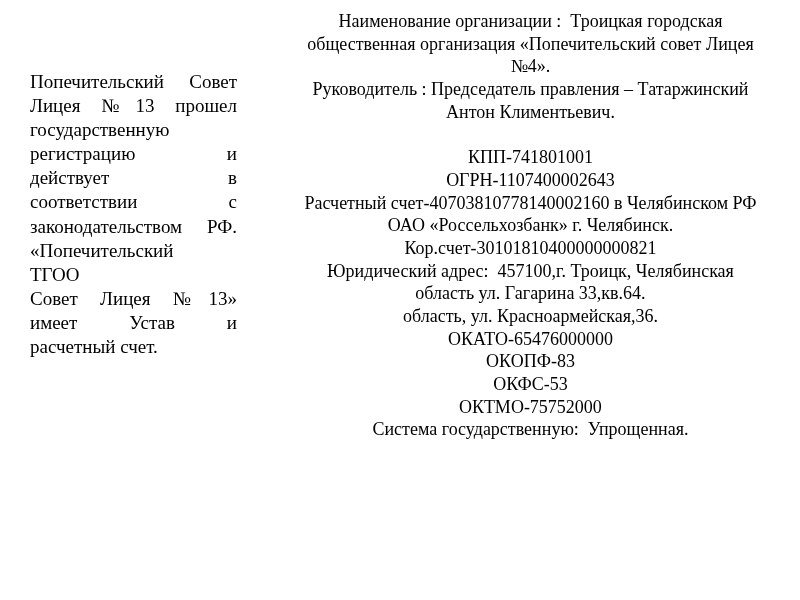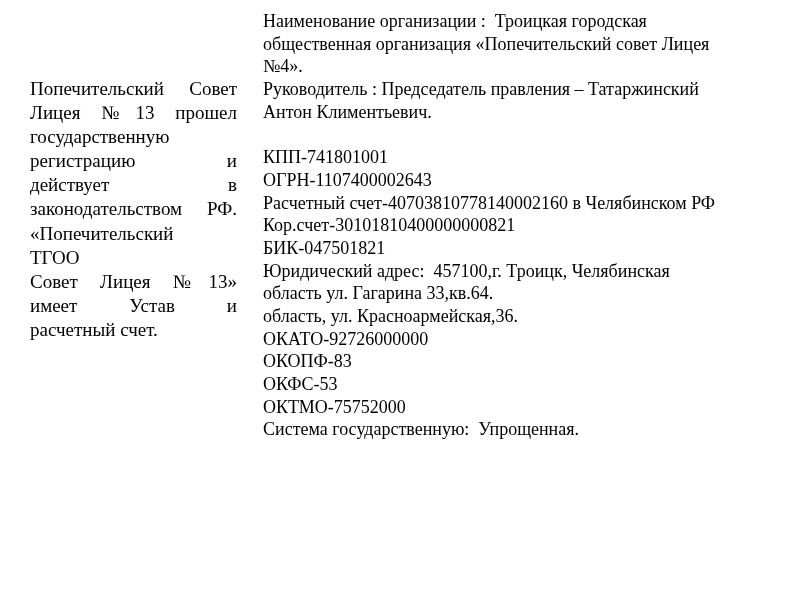--- a/index.html
+++ b/index.html
@@ -14,21 +14,20 @@
     background: #ffffff;
     overflow: hidden;
     font-family: "Liberation Serif", "DejaVu Serif", serif;
     color: #000000;
   }
   .left-col {
     position: absolute;
     left: 30px;
     top: 70px;
     width: 207px;
-    margin-top: 7px;
   }
   .left-col .lline {
     font-size: 19px;
     line-height: 24.1px;
     height: 24.1px;
     text-align: justify;
     text-align-last: justify;
     overflow: visible;
   }
   .left-col .lline.last-line {
@@ -38,57 +37,58 @@
     position: absolute;
     left: 263px;
     top: 10px;
     width: 535px;
   }
   .right-col .rline {
     font-size: 18px;
     line-height: 22.7px;
     height: 22.7px;
     white-space: pre;
-    text-align: left;
+    text-align: center;
   }
 </style>
 </head>
 <body>
 
 <div class="slide">
 
   <div class="left-col">
     <div class="lline">Попечительский Совет</div>
     <div class="lline">Лицея №13 прошел</div>
     <div class="lline">государственную</div>
     <div class="lline">регистрацию и</div>
     <div class="lline">действует в</div>
+    <div class="lline">соответствии с</div>
     <div class="lline">законодательством РФ.</div>
     <div class="lline">«Попечительский</div>
     <div class="lline">ТГОО</div>
     <div class="lline">Совет Лицея №13»</div>
     <div class="lline">имеет Устав и</div>
     <div class="lline last-line">расчетный счет.</div>
   </div>
 
   <div class="right-col">
     <div class="rline">Наименование организации :  Троицкая городская</div>
     <div class="rline">общественная организация «Попечительский совет Лицея</div>
     <div class="rline">№4».</div>
     <div class="rline">Руководитель : Председатель правления – Татаржинский</div>
     <div class="rline">Антон Климентьевич.</div>
     <div class="rline"></div>
     <div class="rline">КПП-741801001</div>
     <div class="rline">ОГРН-1107400002643</div>
     <div class="rline">Расчетный счет-40703810778140002160 в Челябинском РФ</div>
+    <div class="rline">ОАО «Россельхозбанк» г. Челябинск.</div>
     <div class="rline">Кор.счет-30101810400000000821</div>
-    <div class="rline">БИК-047501821</div>
     <div class="rline">Юридический адрес:  457100,г. Троицк, Челябинская</div>
     <div class="rline">область ул. Гагарина 33,кв.64.</div>
     <div class="rline">область, ул. Красноармейская,36.</div>
-    <div class="rline">ОКАТО-92726000000</div>
+    <div class="rline">ОКАТО-65476000000</div>
     <div class="rline">ОКОПФ-83</div>
     <div class="rline">ОКФС-53</div>
     <div class="rline">ОКТМО-75752000</div>
     <div class="rline">Система государственную:  Упрощенная.</div>
   </div>
 
 </div>
 
 </body></html>

